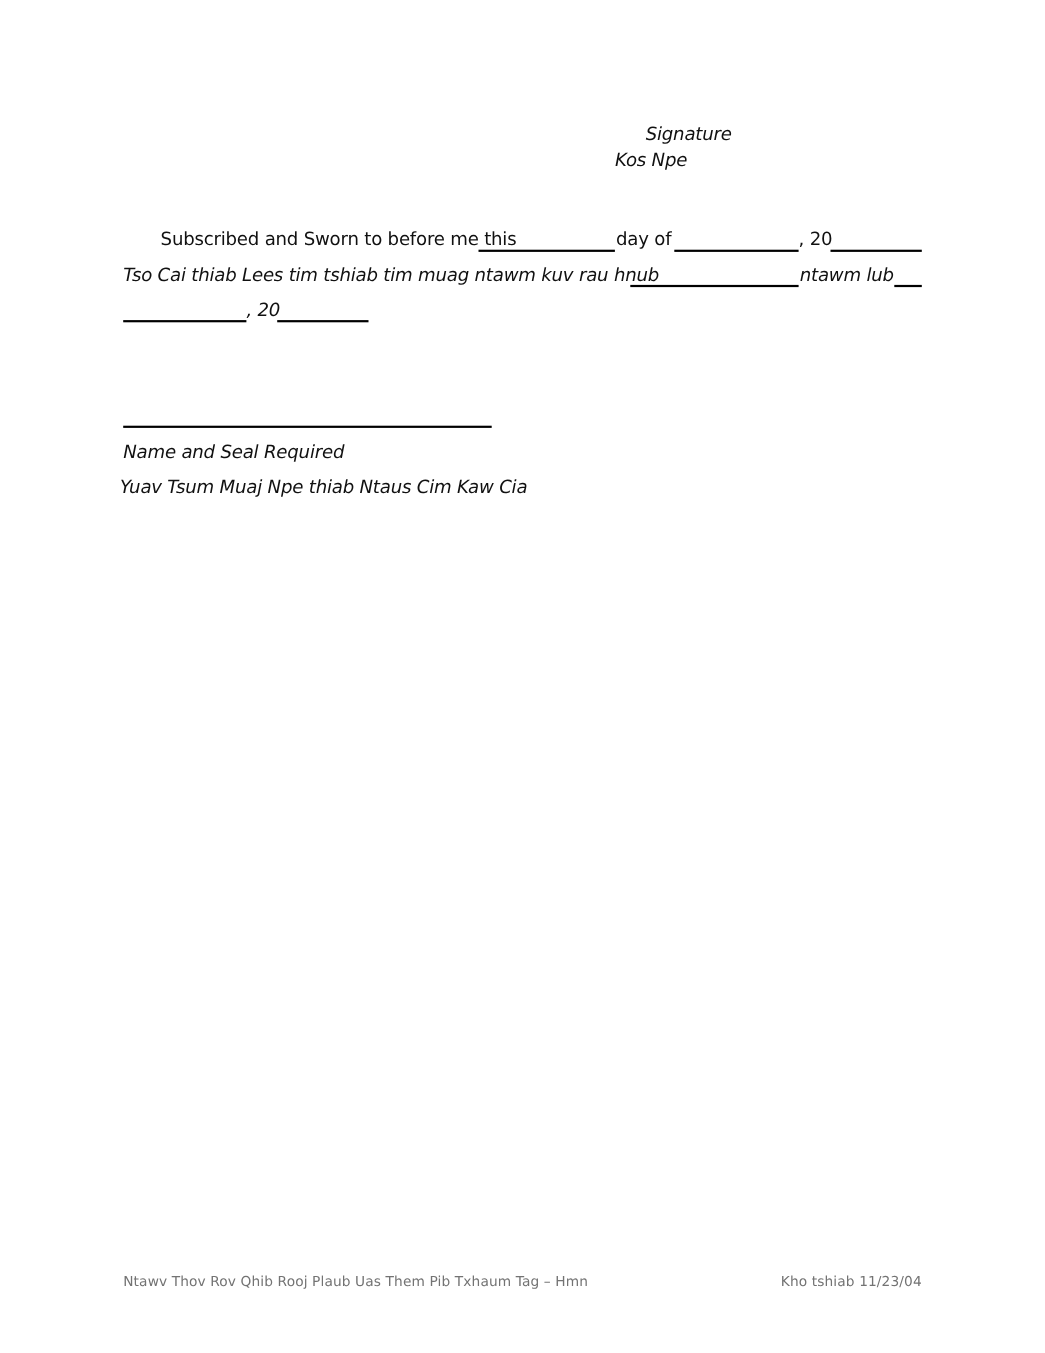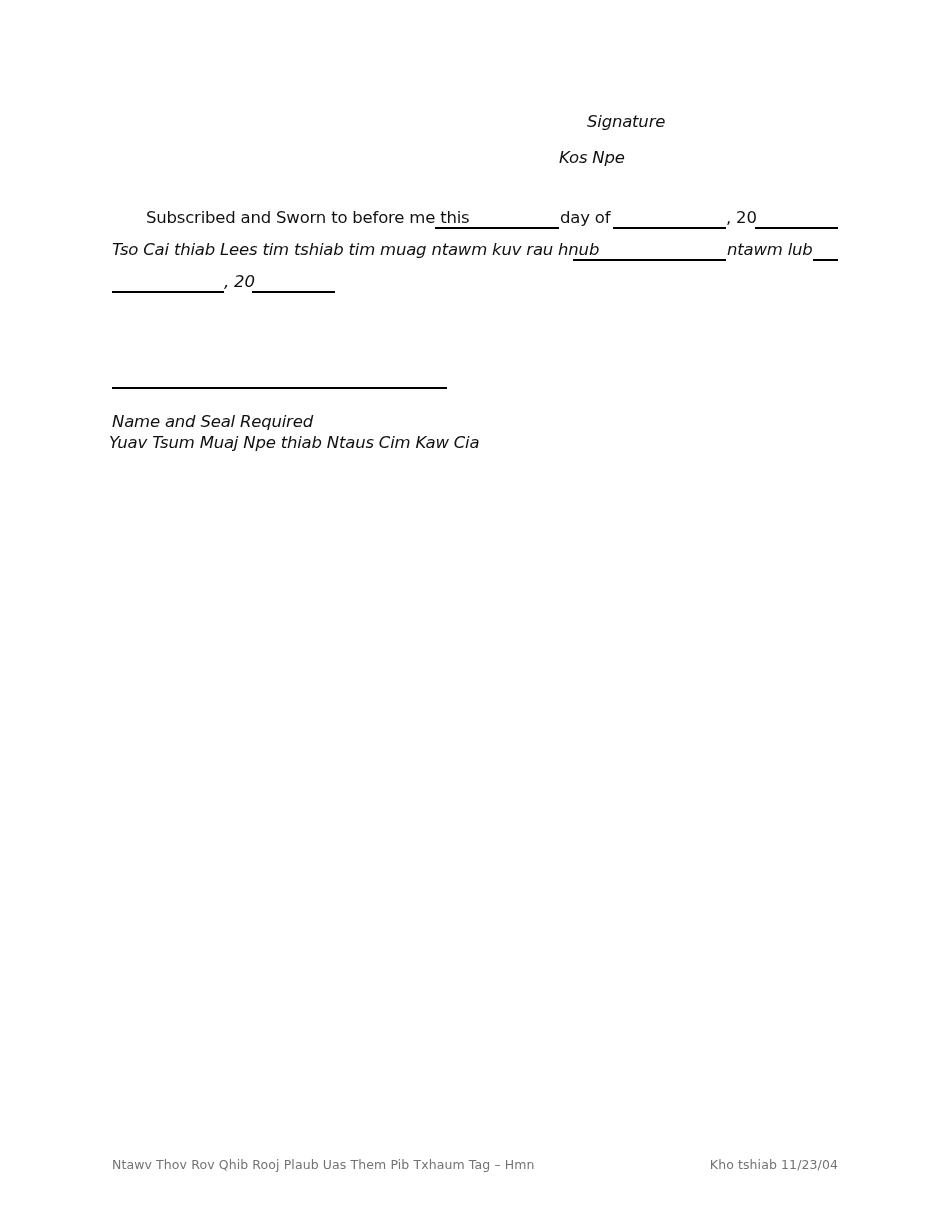--- a/index.html
+++ b/index.html
@@ -18,36 +18,36 @@
     .abs { position: absolute; white-space: nowrap; }
     .txt { font-size: 16.5px; line-height: 20px; letter-spacing: -0.2px; }
     .it { font-style: italic; }
     .rule { position: absolute; height: 0; border-top: 2px solid #000; }
     .footer { font-size: 12.5px; line-height: 16px; letter-spacing: 0.1px; color: #737373; }
   </style>
 </head>
 <body>
 
 <div class="abs txt it" style="left:559px; top:112px;margin-left:28px;">Signature</div>
-<div class="abs txt it" style="left:559px; top:148px;">Kos Npe</div>
+<div class="abs txt it" style="left:559px; top:136px;">Kos Npe</div>
 
 <div class="abs txt" style="left:112px; top:208px;margin-left:34px;">Subscribed and Sworn to before me this</div>
 <div class="rule" style="left:435px; width:124px; top:227px;"></div>
 <div class="abs txt" style="left:560px; top:208px;">day of</div>
 <div class="rule" style="left:613px; width:113px; top:227px;"></div>
 <div class="abs txt" style="left:726px; top:208px;">, 20</div>
 <div class="rule" style="left:755px; width:83px; top:227px;"></div>
 
 <div class="abs txt it" style="left:112px; top:240px;">Tso Cai thiab Lees tim tshiab tim muag ntawm kuv rau hnub</div>
 <div class="rule" style="left:573px; width:153px; top:259px;"></div>
 <div class="abs txt it" style="left:727px; top:240px;">ntawm lub</div>
 <div class="rule" style="left:813px; width:25px; top:259px;"></div>
 
 <div class="rule" style="left:112px; width:112px; top:291px;"></div>
 <div class="abs txt it" style="left:224px; top:272px;">, 20</div>
 <div class="rule" style="left:252px; width:83px; top:291px;"></div>
 
 <div class="rule" style="left:112px; width:335px; top:387px;"></div>
-<div class="abs txt it" style="left:112px; top:412px;">Name and Seal Required</div>
+<div class="abs txt it" style="left:112px; top:401px;">Name and Seal Required</div>
 <div class="abs txt it" style="left:109px; top:433px;">Yuav Tsum Muaj Npe thiab Ntaus Cim Kaw Cia</div>
 
 <div class="abs footer" style="left:112px; top:1157px;">Ntawv Thov Rov Qhib Rooj Plaub Uas Them Pib Txhaum Tag – Hmn</div>
 <div class="abs footer" style="right:112px; top:1157px;">Kho tshiab 11/23/04</div>
 
 </body></html>

